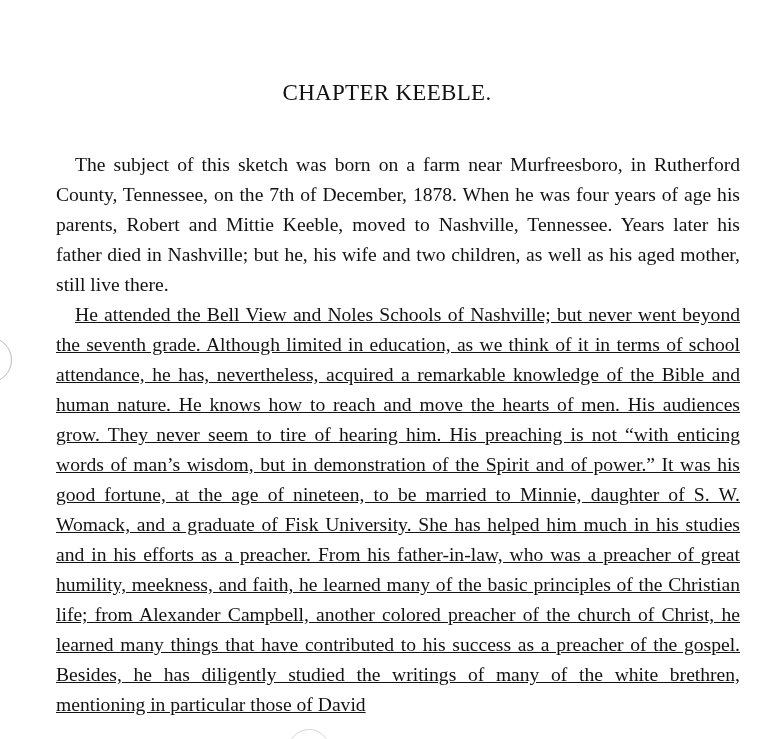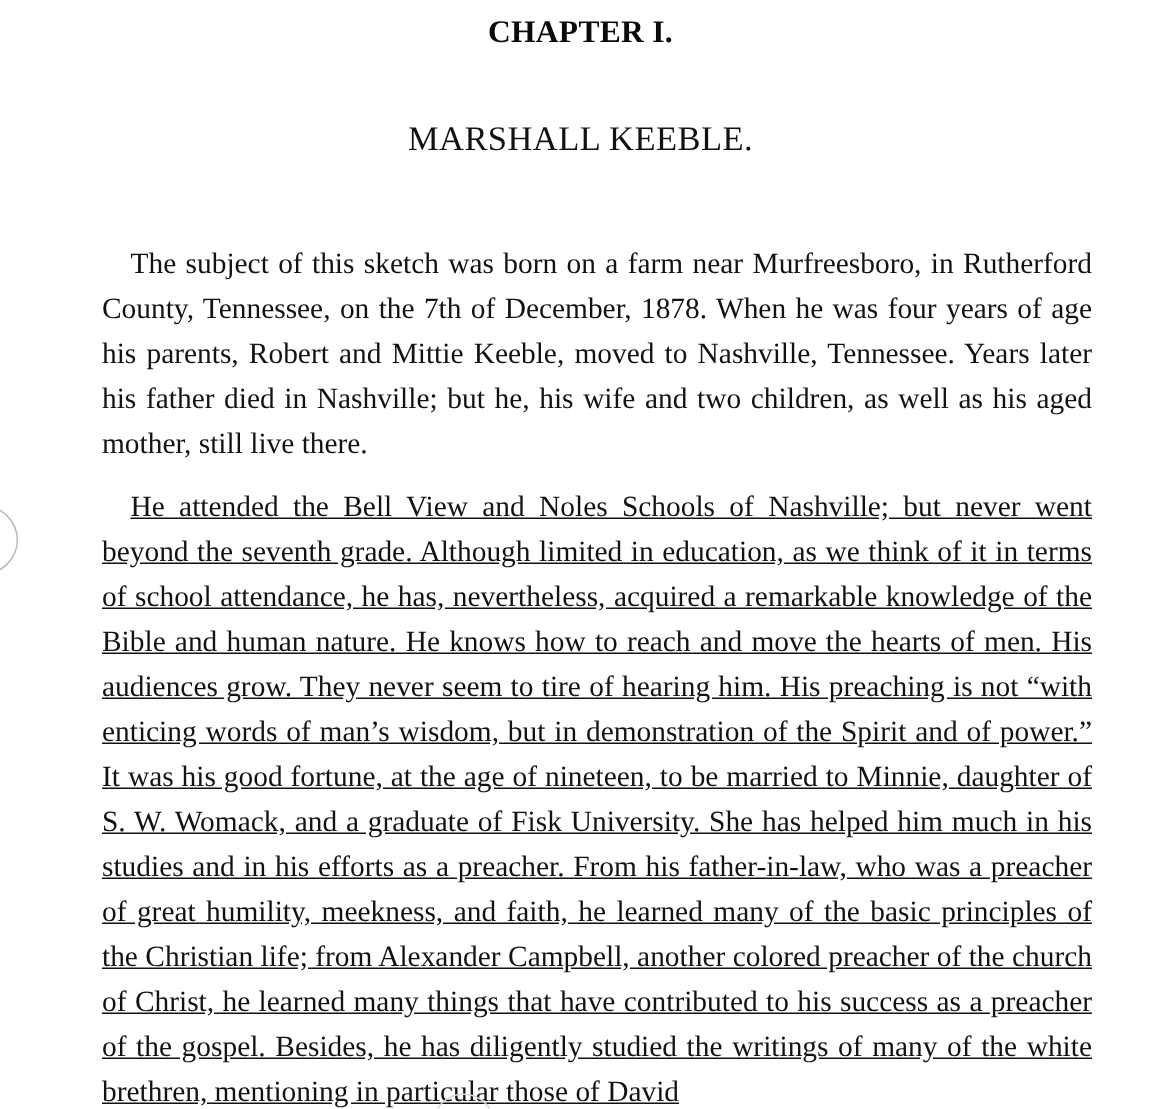--- a/index.html
+++ b/index.html
@@ -59,21 +59,21 @@
     width: 684px;
     font-size: 19.6px;
     line-height: 30px;
     text-align: justify;
     text-justify: inter-word;
     color: #121212;
     hyphens: manual;
   }
 
   .body-text p {
-    margin: 12px;
+    margin: 0;
     text-indent: 19px;
     text-align: justify;
   }
 
   .body-text p:last-child {
     text-align: justify;
   }
 
   
   .body-text p.para-2 {
@@ -105,23 +105,22 @@
     border-radius: 50%;
     background: transparent;
     box-sizing: border-box;
   }
 </style>
 </head>
 <body>
 
 <div class="page">
 
-  <div class="chapter-heading">CHAPTER I.</div>
 
-  <div class="subject-heading">MARSHALL KEEBLE.</div>
+  <div class="subject-heading">CHAPTER KEEBLE.</div>
 
   <div class="body-text">
     <p class="para-1">The subject of this sketch was born on a farm near Murfreesboro, in Rutherford County, Tennessee, on the 7th of December, 1878. When he was four years of age his parents, Robert and Mittie Keeble, moved to Nashville, Tennessee. Years later his father died in Nashville; but he, his wife and two children, as well as his aged mother, still live there.</p>
     <p class="para-2">He attended the Bell View and Noles Schools of Nashville; but never went beyond the seventh grade. Although limited in education, as we think of it in terms of school attendance, he has, nevertheless, acquired a remarkable knowledge of the Bible and human nature. He knows how to reach and move the hearts of men. His audiences grow. They never seem to tire of hearing him. His preaching is not “with enticing words of man’s wisdom, but in demonstration of the Spirit and of power.” It was his good fortune, at the age of nineteen, to be married to Minnie, daughter of S. W. Womack, and a graduate of Fisk University. She has helped him much in his studies and in his efforts as a preacher. From his father-in-law, who was a preacher of great humility, meekness, and faith, he learned many of the basic principles of the Christian life; from Alexander Campbell, another colored preacher of the church of Christ, he learned many things that have contributed to his success as a preacher of the gospel. Besides, he has diligently studied the writings of many of the white brethren, mentioning in particular those of David</p>
   </div>
 
   <div class="nav-prev"></div>
 
   <div class="page-control"></div>
 

